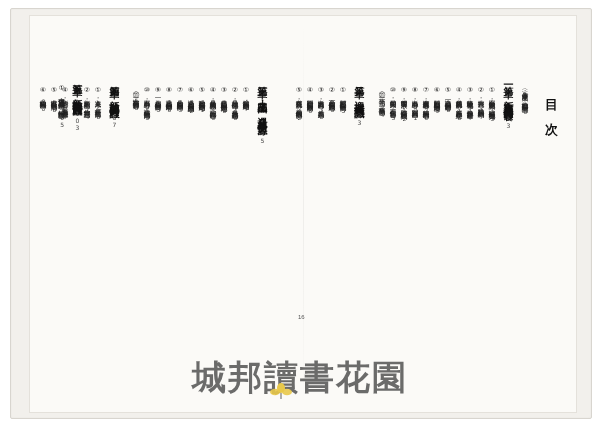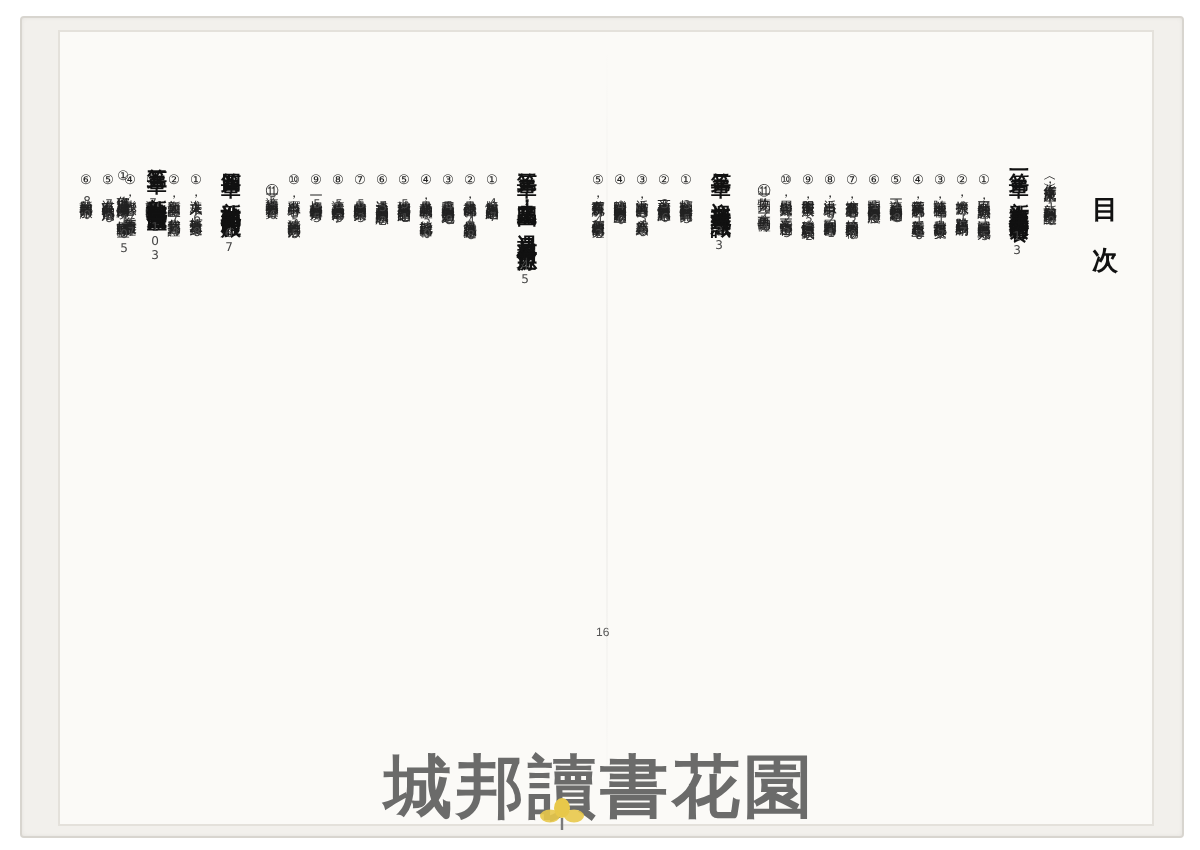--- a/index.html
+++ b/index.html
@@ -96,21 +96,21 @@
   .folio {
     position: absolute;
     font-size: 6px;
     color: #555;
     font-family: "Liberation Sans", sans-serif;
   }
   
   .watermark {
     position: absolute;
     left: 0;
-    bottom: 8px;
+    bottom: 24px;
     width: 600px;
     text-align: center;
     pointer-events: none;
   }
   .wm-text {
     font-size: 34px;
     font-weight: 700;
     color: #5f5f5f;
     letter-spacing: 2px;
     font-family: "DejaVu Sans", "Liberation Sans", sans-serif;

